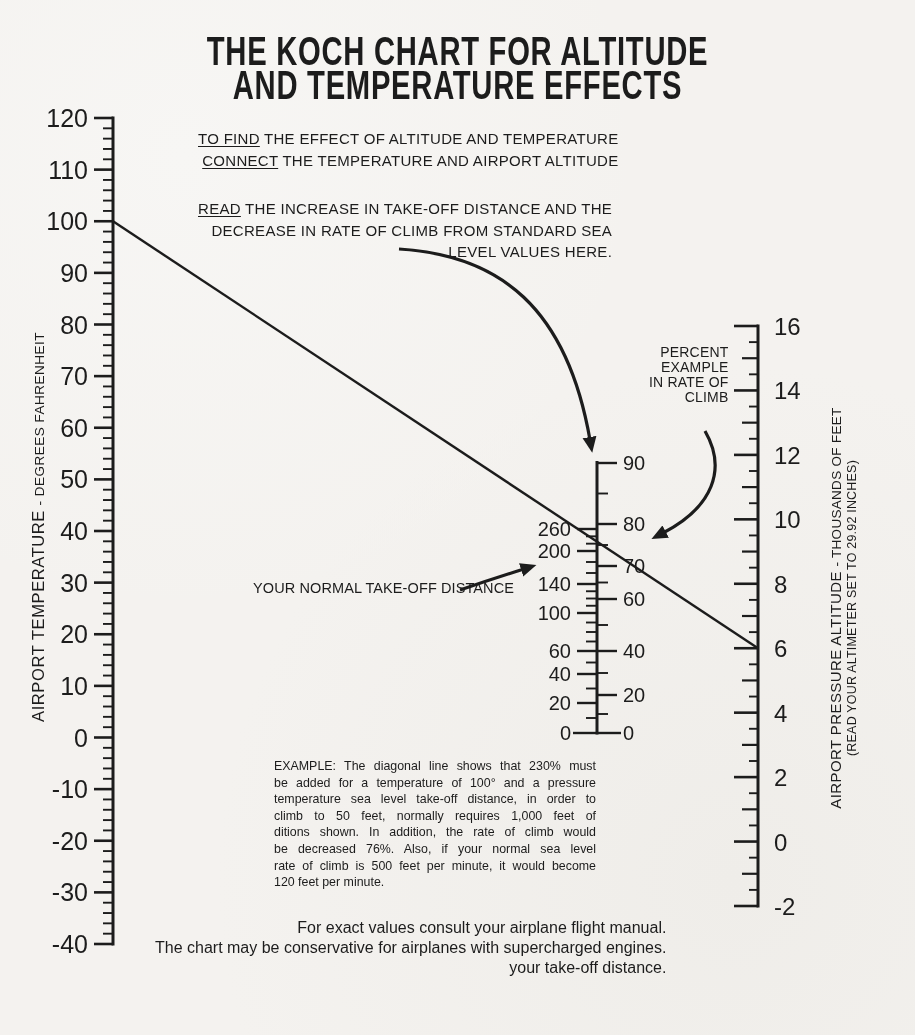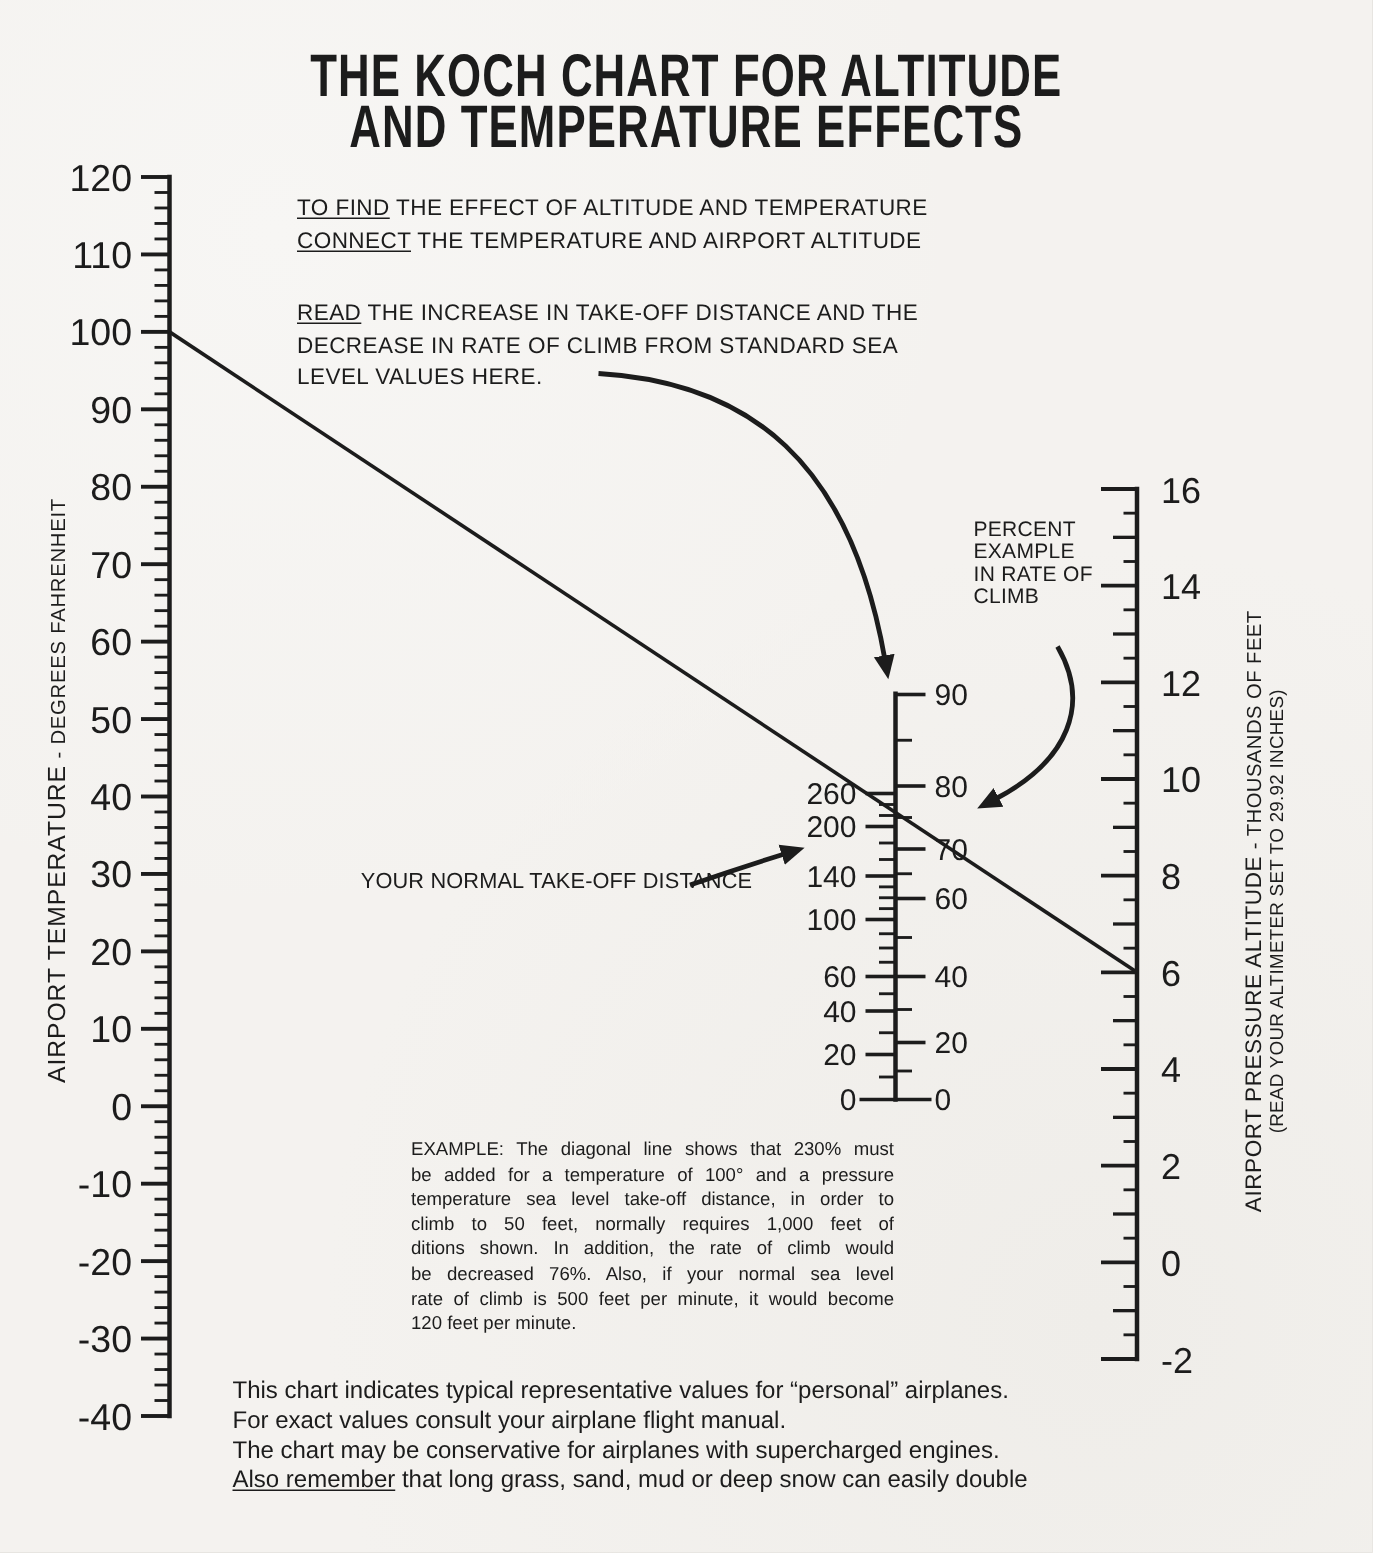--- a/index.html
+++ b/index.html
@@ -2,21 +2,21 @@
 <html><head>
 <meta charset="utf-8">
 <style>
   html,body{margin:0;padding:0;background:#dddbd7;}
   .page{position:relative;width:915px;height:1035px;margin:0 auto;overflow:hidden;
         background:#f4f2ef;
         background-image:radial-gradient(circle at 20% 15%, #f7f6f4 0%, rgba(247,246,244,0) 40%),
                          radial-gradient(circle at 80% 85%, #efede9 0%, rgba(239,237,233,0) 45%);
         font-family:"Liberation Sans", sans-serif;color:#1c1c1c;}
   .abs{position:absolute;}
-  .nowrap{white-space:nowrap;}
+  .nowrap{white-space:nowrap;text-align:right;}
   svg{position:absolute;left:0;top:0;}
   .ul{text-decoration:underline;text-underline-offset:2px;}
   #title{left:0;right:0;top:34px;text-align:center;font-weight:bold;font-size:40px;
          line-height:34px;letter-spacing:1px;transform:scaleX(.73);}
   #instr1{left:198px;top:128px;font-size:15px;line-height:21.5px;letter-spacing:.3px;}
   #instr2{left:198px;top:198px;font-size:15px;line-height:21.5px;letter-spacing:.3px;}
   #climb-annot{left:649px;top:345px;font-size:14px;line-height:15px;letter-spacing:.2px;}
   #dist-annot{left:228px;top:581px;width:286px;text-align:center;font-size:14.5px;line-height:15.5px;letter-spacing:.1px;}
   #example{left:274px;top:758px;width:322px;font-size:12.4px;line-height:16.6px;}
   .ex-line{text-align:justify;text-align-last:justify;}
@@ -293,19 +293,18 @@
       <div class="ex-line">be added for a temperature of 100° and a pressure</div>
       <div class="ex-line">temperature sea level take-off distance, in order to</div>
       <div class="ex-line">climb to 50 feet, normally requires 1,000 feet of</div>
       <div class="ex-line">ditions shown. In addition, the rate of climb would</div>
       <div class="ex-line">be decreased 76%. Also, if your normal sea level</div>
       <div class="ex-line">rate of climb is 500 feet per minute, it would become</div>
       <div class="ex-line">120 feet per minute.</div>
     </div>
 
   <div id="footer" class="abs nowrap">
-    <div>This chart indicates typical representative values for “personal” airplanes.</div>
     <div>For exact values consult your airplane flight manual.</div>
     <div>The chart may be conservative for airplanes with supercharged engines.</div>
-    <div><span class="ul">Also remember</span><span> that long grass, sand, mud or deep snow can easily double</span></div>
+    <div>your take-off distance.</div>
   </div>
 
 </div>
 
 </body></html>

